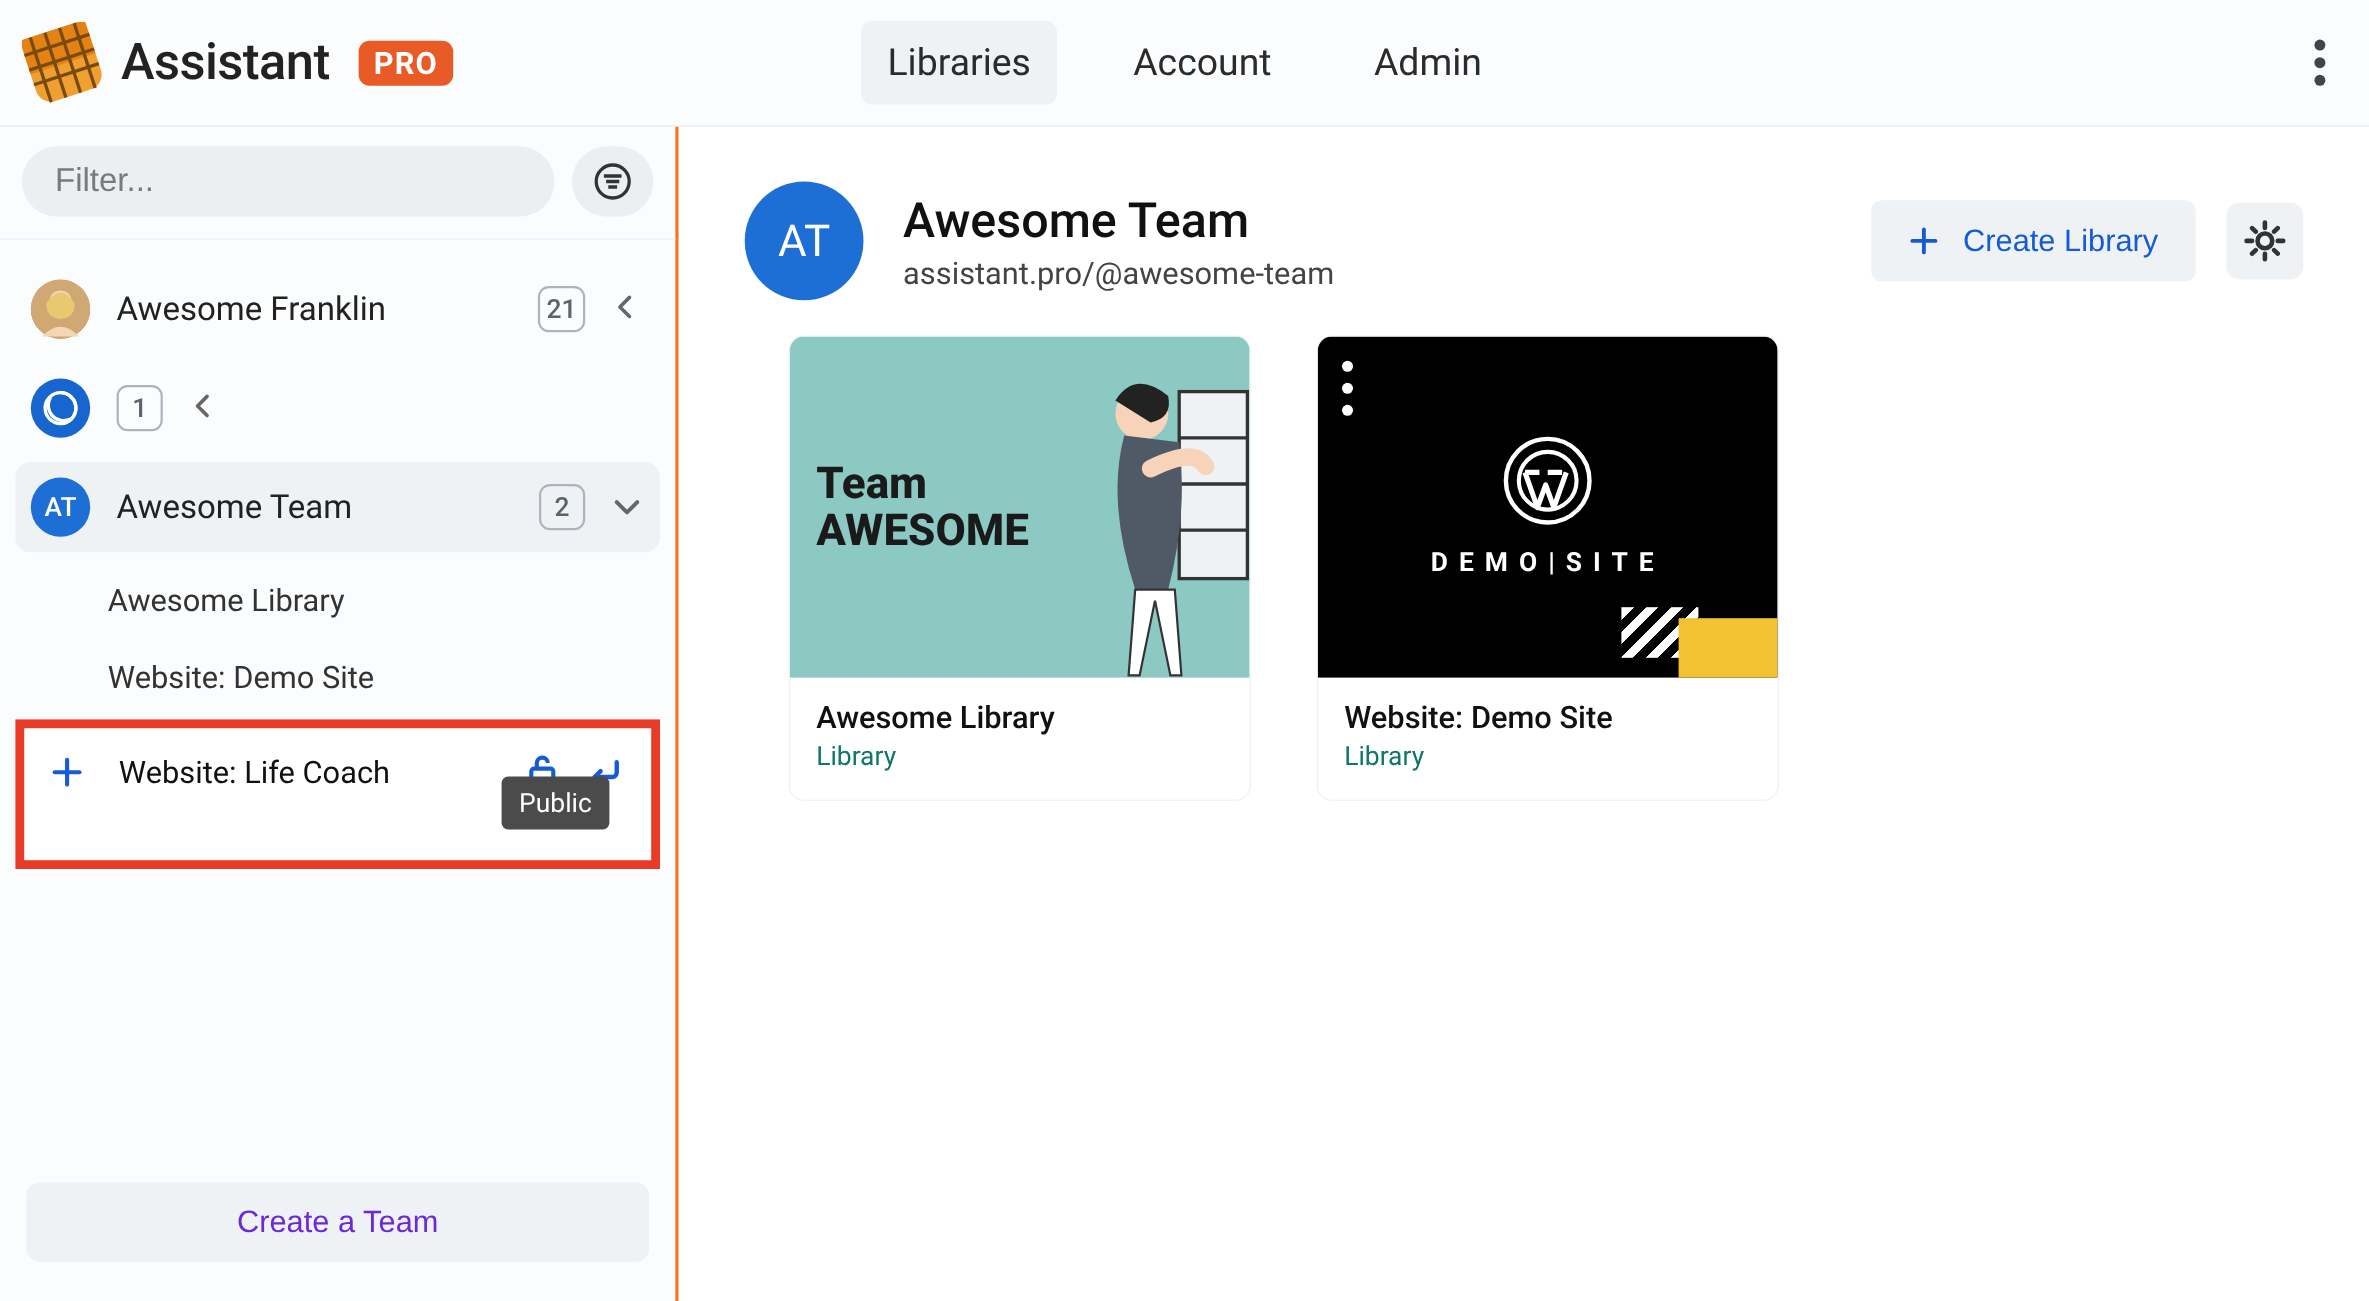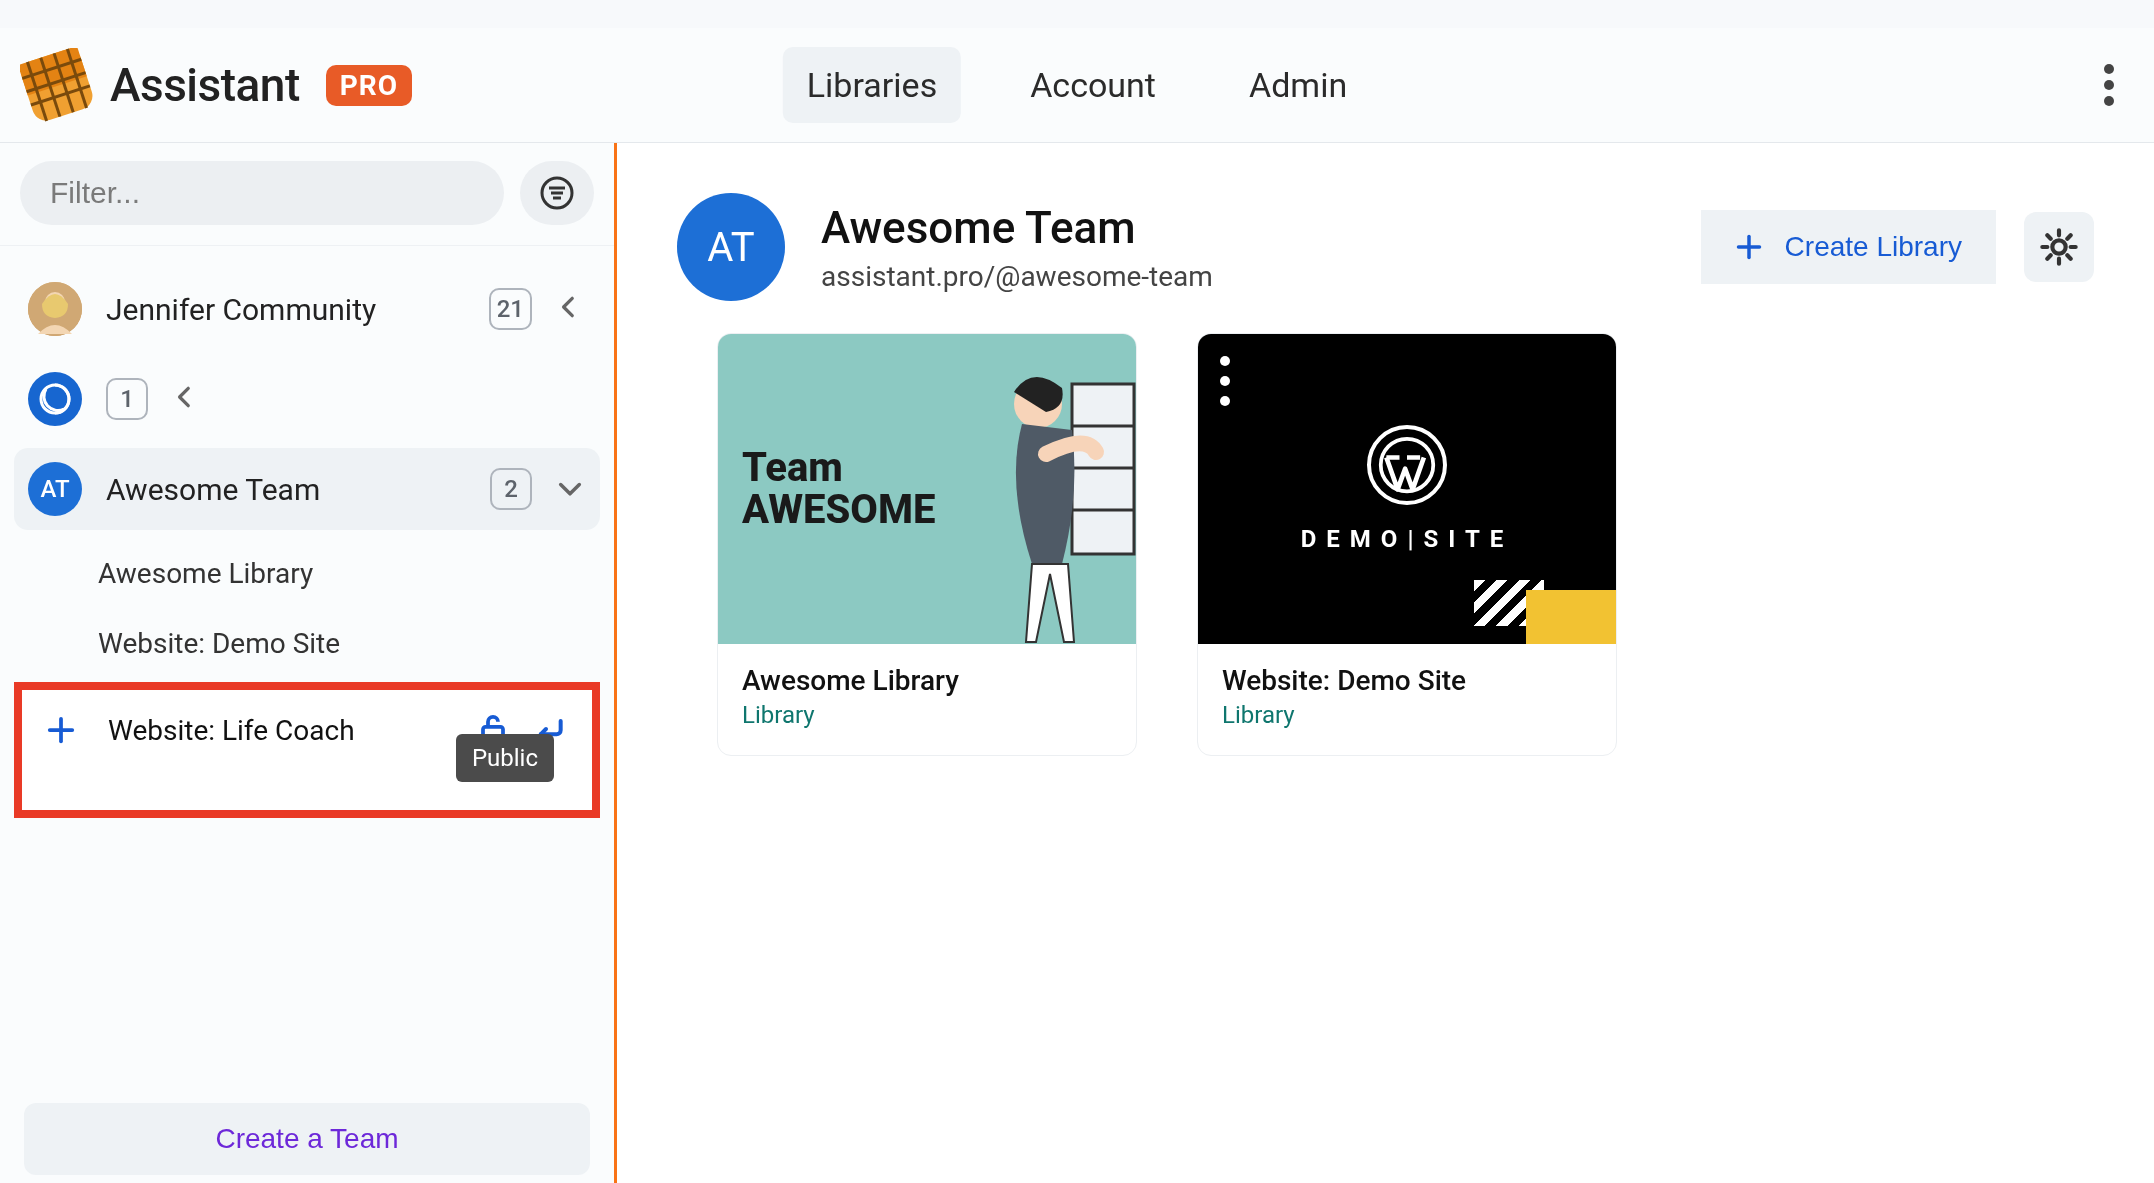--- a/index.html
+++ b/index.html
@@ -14,21 +14,20 @@
 
     
     .header {
       height: 115px;
       display: flex;
       align-items: center;
       border-bottom: 1px solid #e4e8ec;
       padding: 0 20px;
       background: #fafcfd;
       position: relative;
-      margin-top: 28px;
     }
     .logo-wrap { display: flex; align-items: center; gap: 16px; }
     .logo-icon {
       width: 74px; height: 74px;
       position: relative;
       display:inline-block;
     }
     .logo-text {
       font-size: 46px;
       font-weight: 500;
@@ -209,21 +208,21 @@
       display:flex; align-items:center; justify-content:center;
       font-size:40px;
       font-weight:400;
     }
     .team-title { font-size:44px; font-weight:500; color:#111; }
     .team-url { font-size:28px; color:#444; margin-top:6px; }
     .team-actions { margin-left:auto; display:flex; gap:28px; align-items:center; }
     .create-lib-btn {
       background:#eef2f5;
       border:none;
-      border-radius:0;
+      border-radius:10px;
       height:74px;
       padding:0 34px;
       display:flex;
       align-items:center;
       gap:22px;
       color:#175bd4;
       font-size:28px;
       cursor:pointer;
     }
     .create-lib-btn .plus { font-size:34px; }
@@ -349,21 +348,21 @@
 
       <div class="sb-item">
         <span class="sb-avatar" style="background:linear-gradient(#d9b37a,#c78c4a);">
           <svg width="54" height="54" viewBox="0 0 54 54">
             <circle cx="27" cy="27" r="27" fill="#d0a874"></circle>
             <circle cx="27" cy="20" r="10" fill="#f3d6b3"></circle>
             <path d="M10 52 Q27 34 44 52" fill="#f3d6b3"></path>
             <path d="M14 22 Q27 2 40 22 Q40 35 27 36 Q14 35 14 22" fill="#e8c96f"></path>
           </svg>
         </span>
-        <span class="sb-label">Jennifer Community</span>
+        <span class="sb-label">Awesome Franklin</span>
         <span class="sb-count">21</span>
         <span class="sb-chevron">
           <svg width="26" height="26" viewBox="0 0 24 24">
               <path d="M15 4 L7 12 L15 20" fill="none" stroke="#666" stroke-width="3" stroke-linecap="round" stroke-linejoin="round"></path>
             </svg>
         </span>
       </div>
 
       <div class="sb-item">
         <span class="sb-avatar" style="background:#1766d0;">

